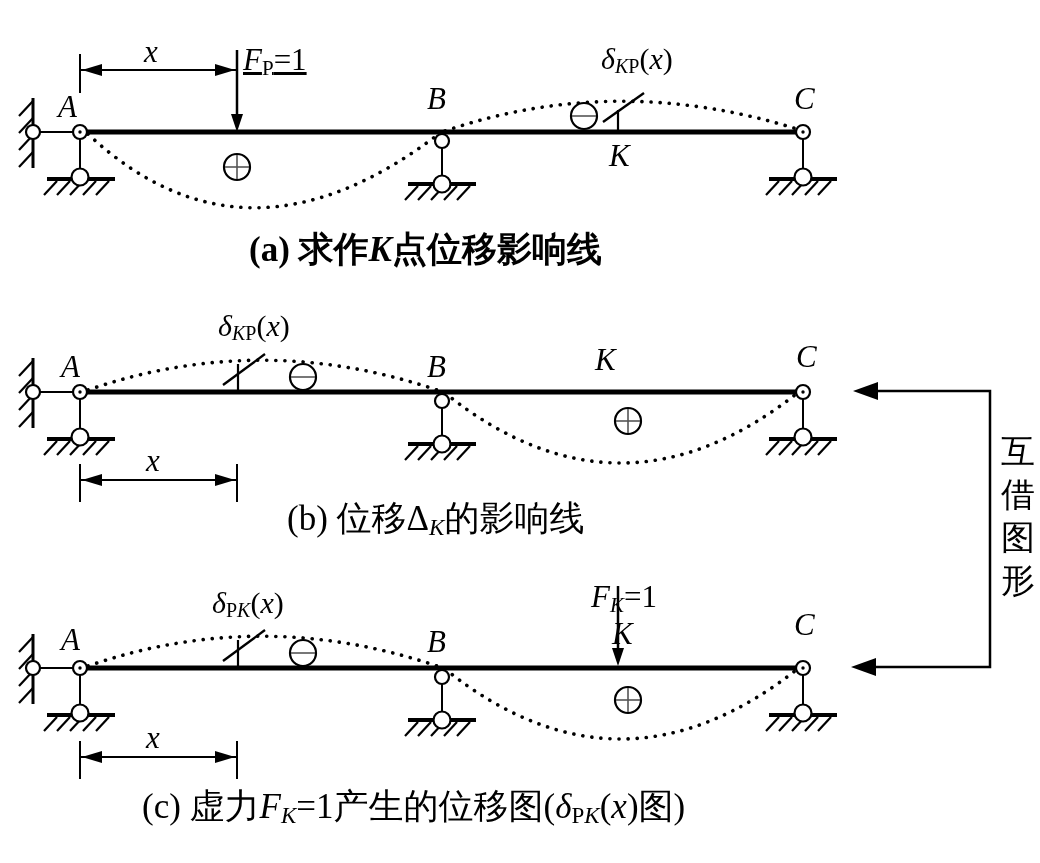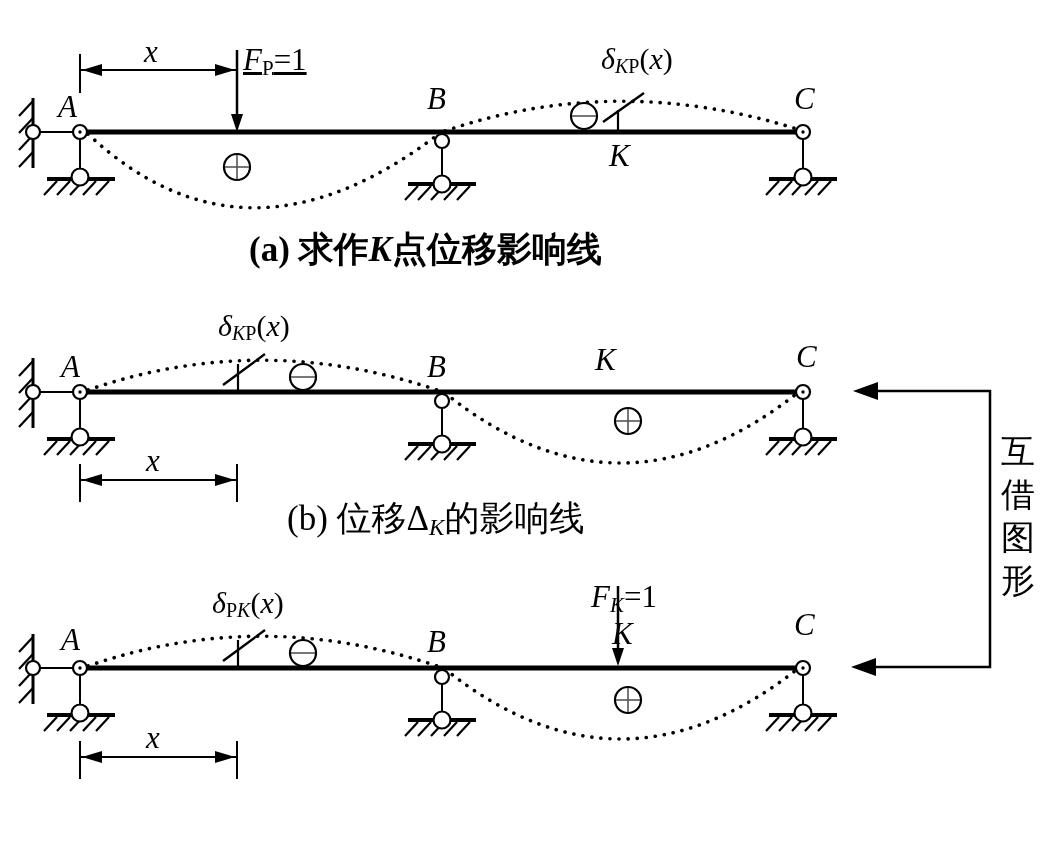--- a/index.html
+++ b/index.html
@@ -231,20 +231,23 @@
   <div class="lbl node" style="left:427px; top:624px;">B</div>
   <div class="lbl node" style="left:794px; top:607px;">C</div>
   <div class="lbl node" style="left:612px; top:616px;">K</div>
   <div class="lbl it math" style="left:146px; top:720px;">x</div>
   <div class="lbl math" style="left:591px; top:579px;">
     <span class="it">F</span><span class="sb it">K</span><span>=1</span>
   </div>
   <div class="lbl delta" style="left:212px; top:586px;">
     <span class="it">δ</span><span class="sb">P</span><span class="sb it">K</span><span>(</span><span class="it">x</span><span>)</span>
   </div>
+  <div class="lbl cap" style="left:142px; top:783px;">
+    <span>(c) 虚力</span><span class="it">F</span><span class="sb it">K</span><span>=1产生的位移图(</span><span class="it">δ</span><span class="sb">P</span><span class="sb it">K</span><span>(</span><span class="it">x</span><span>)图)</span>
+  </div>
 
   <div class="lbl vnote" style="left:1001px; top:430px;">
     <span>互</span>
     <span>借</span>
     <span>图</span>
     <span>形</span>
   </div>
 
 </div>
 

